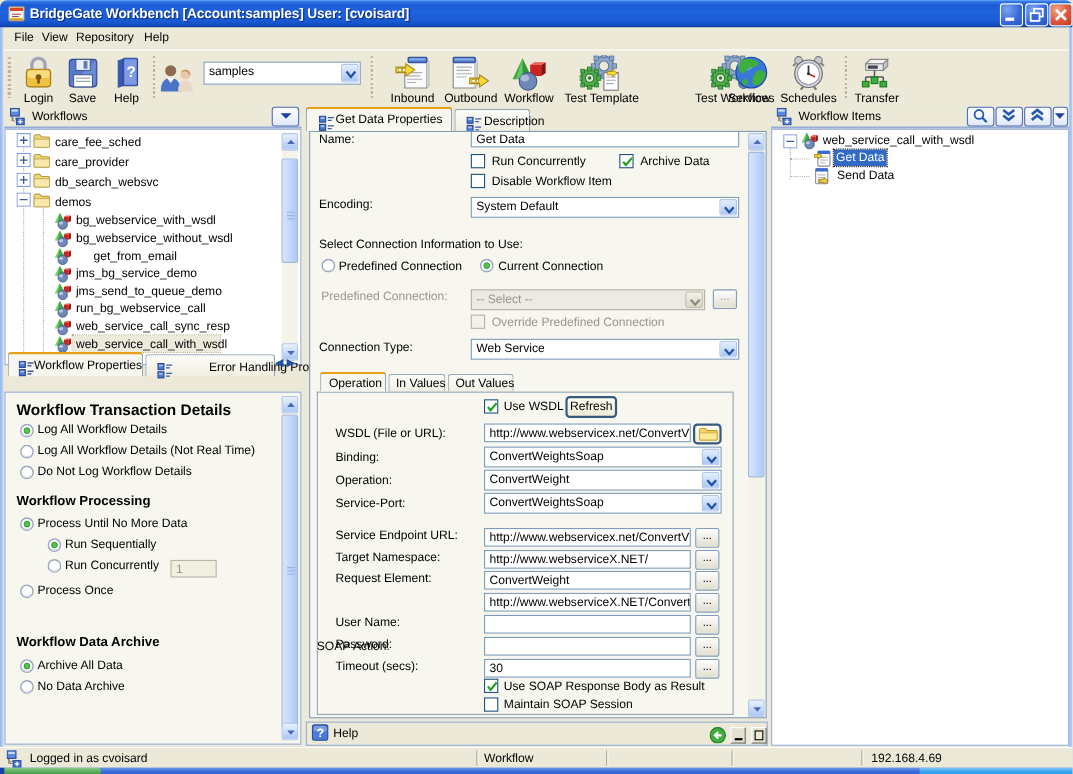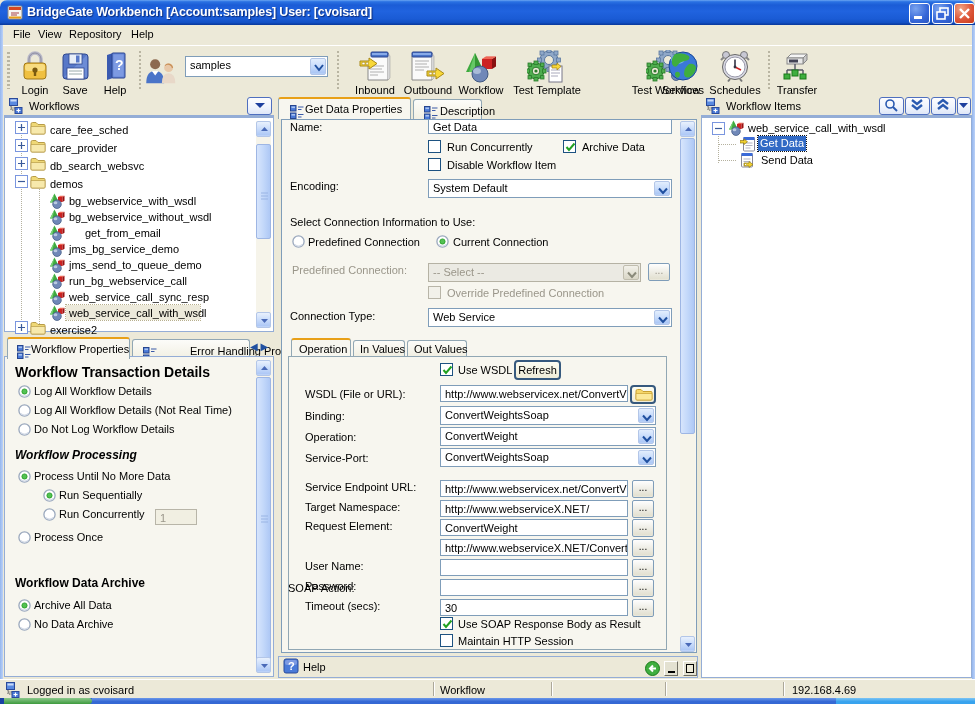--- a/index.html
+++ b/index.html
@@ -533,21 +533,21 @@
         </svg></div>
     <div class="sthumb" style="top:23px;height:95px;"><svg width="15" height="95">
           <path d="M4 48 L11 48 M4 51 L11 51 M4 54 L11 54" stroke="#99b4e4" stroke-width="1"></path>
         </svg></div>
     <div class="sbtn" style="bottom:0;"><svg width="15" height="15">
           <path d="M4 6 L7.5 10 L11 6 Z" fill="#4a6ab8"></path>
         </svg></div>
   </div>
 </div>
 
-<div class="tabrow" style="left:4px;top:337px;width:273px;height:22px;">
+<div class="tabrow" style="left:4px;top:320px;width:273px;height:22px;">
   <div class="tab active" style="left:3px;width:123px;">
       <span class="ticon">
         <svg width="15" height="15" style="position:absolute;left:4px;top:3px;">
           <use href="#sym-tabicon"></use>
         </svg>
       </span>
       <span class="ttext" style="left:23px;top:4px;">Workflow Properties</span>
     </div>
   <div class="tab" style="left:128px;width:118px;">
       <span class="ticon">
@@ -566,21 +566,21 @@
     </svg>
   <div class="lbl11" style="left:29px;top:28px;">Log All Workflow Details</div>
   <svg class="abs" style="left:13px;top:47px;" width="13" height="13">
       <use href="#sym-radio"></use>
     </svg>
   <div class="lbl11" style="left:29px;top:47px;">Log All Workflow Details (Not Real Time)</div>
   <svg class="abs" style="left:13px;top:66px;" width="13" height="13">
       <use href="#sym-radio"></use>
     </svg>
   <div class="lbl11" style="left:29px;top:66px;">Do Not Log Workflow Details</div>
-  <div class="lbl11" style="left:10px;top:91px;font-weight:bold;font-size:12px;font-style:italic;">Workflow Processing</div>
+  <div class="lbl11" style="left:10px;top:91px;font-weight:bold;font-size:12px;">Workflow Processing</div>
   <svg class="abs" style="left:13px;top:113px;" width="13" height="13">
       <use href="#sym-radio-sel"></use>
     </svg>
   <div class="lbl11" style="left:29px;top:113px;">Process Until No More Data</div>
   <svg class="abs" style="left:38px;top:132px;" width="13" height="13">
       <use href="#sym-radio-sel"></use>
     </svg>
   <div class="lbl11" style="left:54px;top:132px;">Run Sequentially</div>
   <svg class="abs" style="left:38px;top:151px;" width="13" height="13">
       <use href="#sym-radio"></use>
@@ -757,21 +757,21 @@
   <div class="lbl11" style="left:23px;top:480px;">Timeout (secs):</div>
   <div class="field" style="left:158px;top:479px;width:188px;height:17px;">30</div>
   <div class="dots" style="left:350px;top:479px;">...</div>
   <div class="cb checked" style="left:158px;top:497px;">
       <svg width="13" height="13">
         <use href="#sym-check"></use>
       </svg>
     </div>
   <div class="lbl11" style="left:176px;top:498px;">Use SOAP Response Body as Result</div>
   <div class="cb" style="left:158px;top:514px;"></div>
-  <div class="lbl11" style="left:176px;top:515px;">Maintain HTTP Session</div>
+  <div class="lbl11" style="left:176px;top:515px;">Maintain SOAP Session</div>
 
   <div class="sbv" style="left:398px;top:1px;height:531px;">
     <div class="sbtn" style="top:0;"><svg width="15" height="15">
           <path d="M4 9 L7.5 5 L11 9 Z" fill="#4a6ab8"></path>
         </svg></div>
     <div class="sthumb" style="top:17px;height:296px;"></div>
     <div class="sbtn" style="bottom:0;"><svg width="15" height="15">
           <path d="M4 6 L7.5 10 L11 6 Z" fill="#4a6ab8"></path>
         </svg></div>
   </div>

